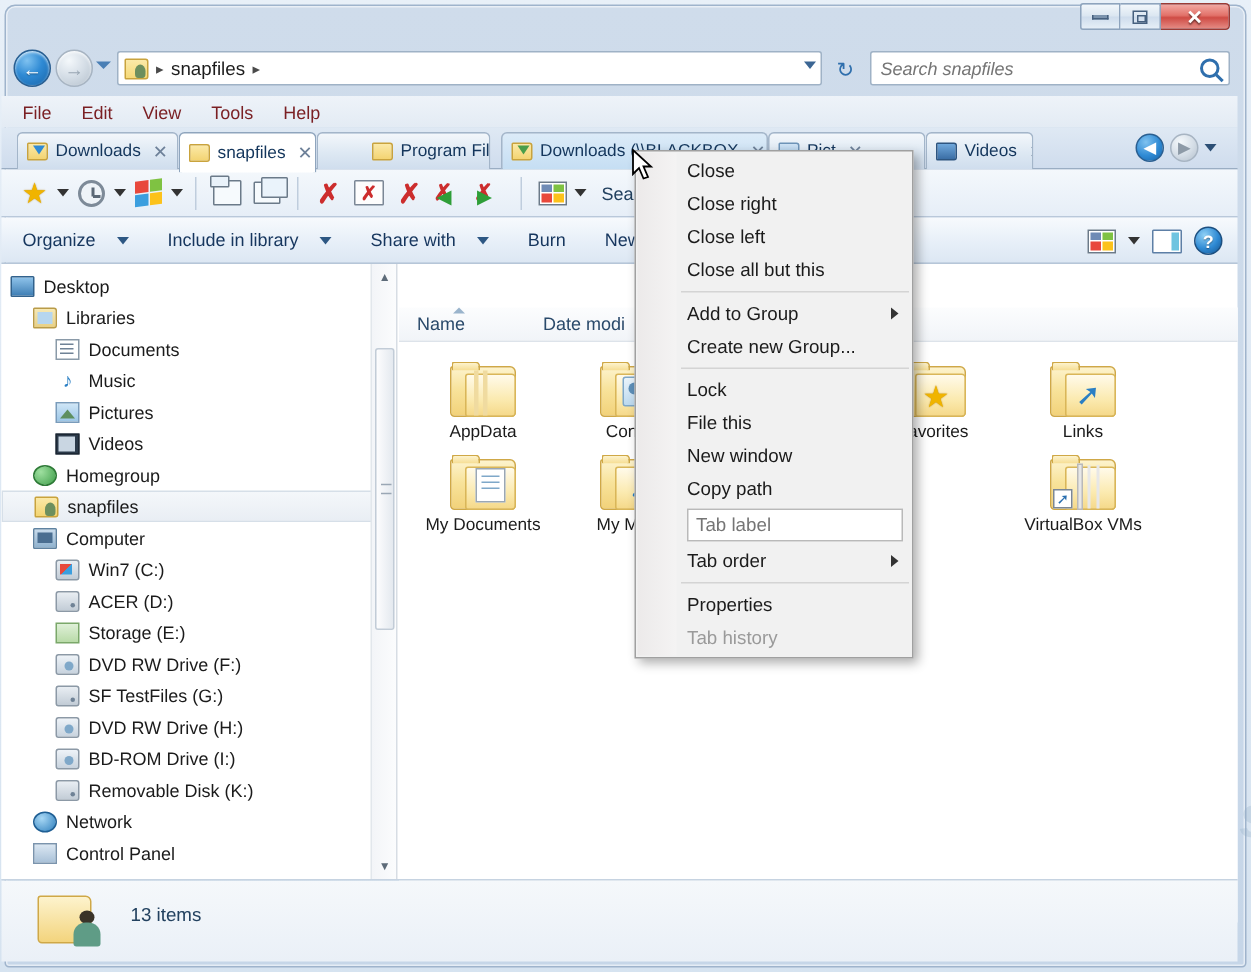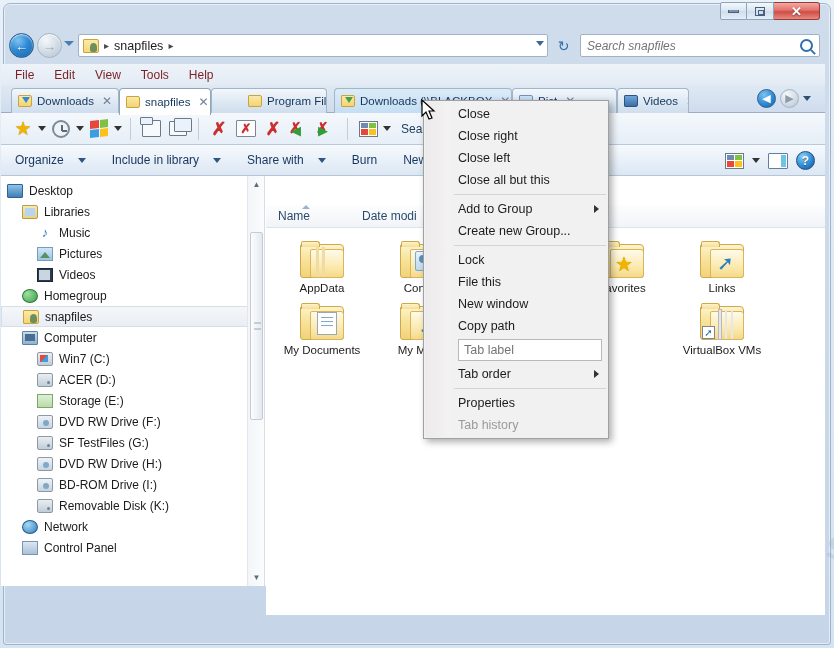--- a/index.html
+++ b/index.html
@@ -505,20 +505,24 @@
       <div id="tree" style="padding-top:4px;">
           <div class="titem" style="padding-left: 6px;">
             <span class="ic ic-desktop"></span>
             <span>Desktop</span>
           </div>
           <div class="titem" style="padding-left: 21px;">
             <span class="ic ic-lib"></span>
             <span>Libraries</span>
           </div>
           <div class="titem" style="padding-left: 36px;">
+            <span class="ic ic-doc"></span>
+            <span>Documents</span>
+          </div>
+          <div class="titem" style="padding-left: 36px;">
             <span class="ic ic-music">♪</span>
             <span>Music</span>
           </div>
           <div class="titem" style="padding-left: 36px;">
             <span class="ic ic-pic"></span>
             <span>Pictures</span>
           </div>
           <div class="titem" style="padding-left: 36px;">
             <span class="ic ic-vid"></span>
             <span>Videos</span>
@@ -671,20 +675,30 @@
               <span class="flap"></span>
               <span class="shortcut">➚</span>
             </div>
             <div class="fname">VirtualBox VMs</div>
           </div>
         </div>
       <div class="watermark">snapfiles</div>
     </div>
   </div>
 
+  <div class="statusbar">
+    <div class="stfolder">
+      <span class="bk"></span>
+      <span class="pe">
+          <span class="hd"></span>
+          <span class="bd"></span>
+        </span>
+    </div>
+    <div class="stitems">13 items</div>
+  </div>
 
   <div class="ctxmenu">
     <div class="ctxgutter"></div>
     <div id="ctxitems">
         <div class="mi">
           <span>Close</span>
         </div>
         <div class="mi">
           <span>Close right</span>
         </div>

